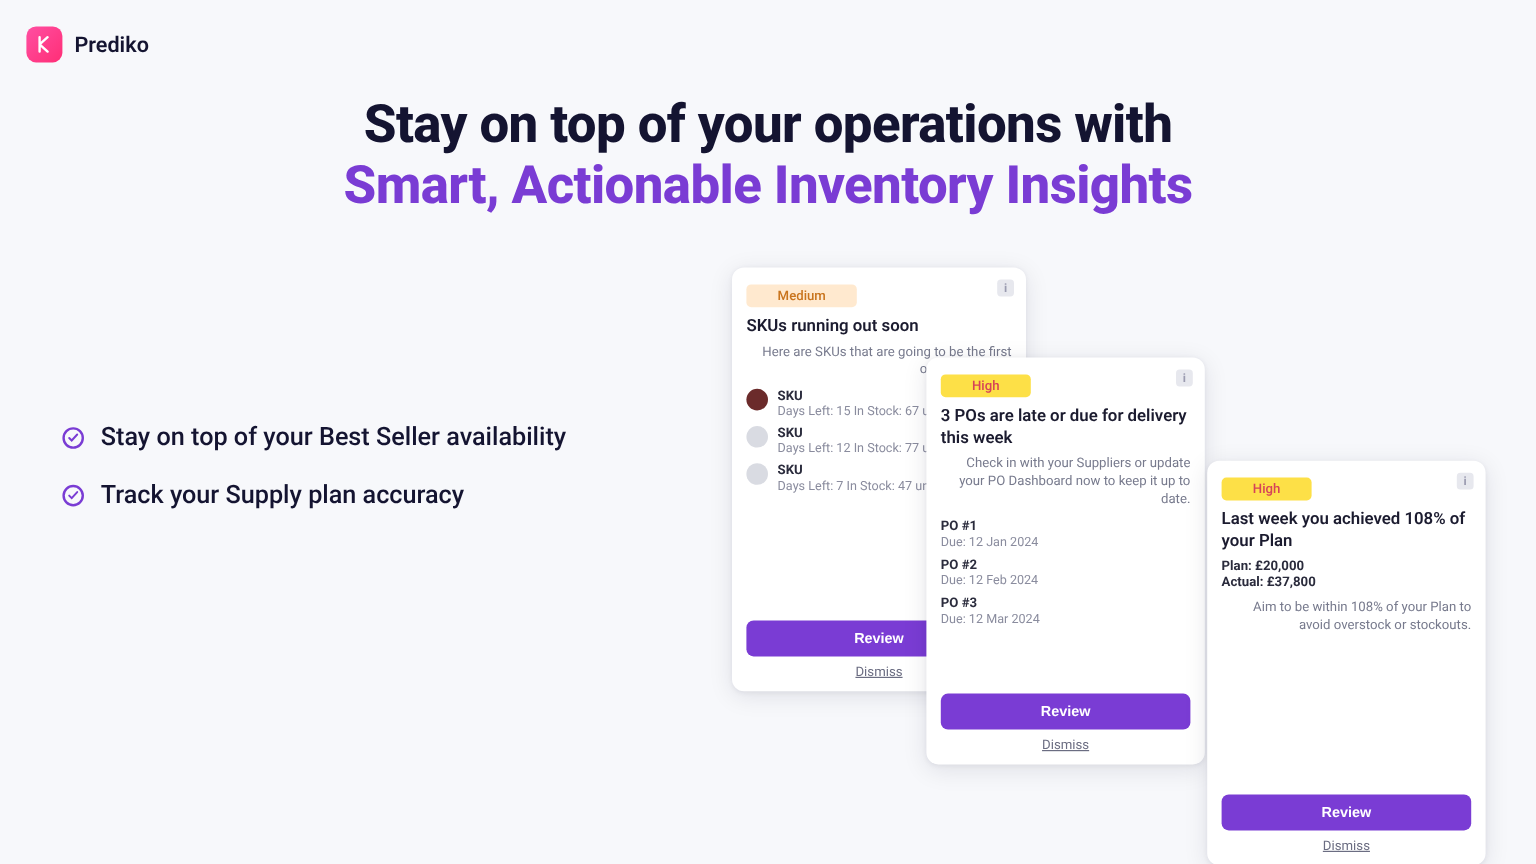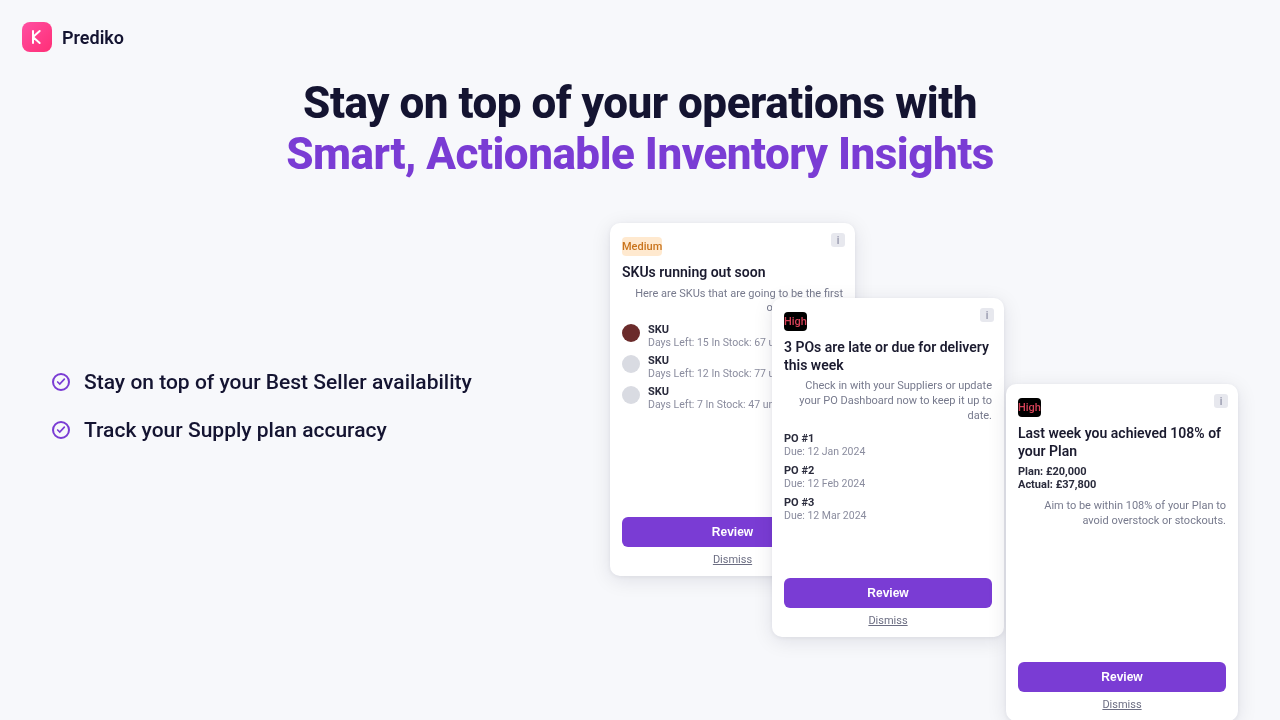--- a/index.html
+++ b/index.html
@@ -39,21 +39,21 @@
     font-weight: 800;
     letter-spacing: -0.5px;
     line-height: 1.15;
     color: #141431;
   }
   .headline h1 .accent { color: #7a3cd4; }
 
   
   .features {
     position: absolute;
-    top: 370px;
+    top: 353px;
     left: 52px;
     width: 520px;
   }
   .feat {
     display: flex; align-items: center; gap: 14px;
     margin-bottom: 24px;
   }
   .feat .chk {
     width: 18px; height: 18px; flex: 0 0 18px;
     border: 2px solid #7a3cd4;
@@ -69,25 +69,25 @@
   .card {
     position: absolute;
     background: #fff;
     border-radius: 10px;
     box-shadow: 0 4px 20px rgba(20,20,49,0.10), 0 1px 4px rgba(20,20,49,0.06);
     padding: 12px 12px 10px 12px;
   }
   .badge {
     display: inline-block;
     font-size: 11px; font-weight: 500;
-    padding: 3px 0; border-radius: 4px;
+    padding: 3px 26px; border-radius: 4px;
     margin-bottom: 8px;
   }
   .badge-medium { background: #ffe9cf; color: #c9741d; }
-  .badge-high   { background: #000000; color: #d64258; }
+  .badge-high   { background: #fde047; color: #d64258; }
   .info-icon {
     position: absolute; top: 10px; right: 10px;
     width: 14px; height: 14px;
     background: #e7e8ee; color: #9a9bb0;
     border-radius: 3px;
     font-size: 10px; font-weight: 700;
     display:flex; align-items:center; justify-content:center;
   }
   .card h3 {
     font-size: 14px; font-weight: 600; color: #1b1b2f;

